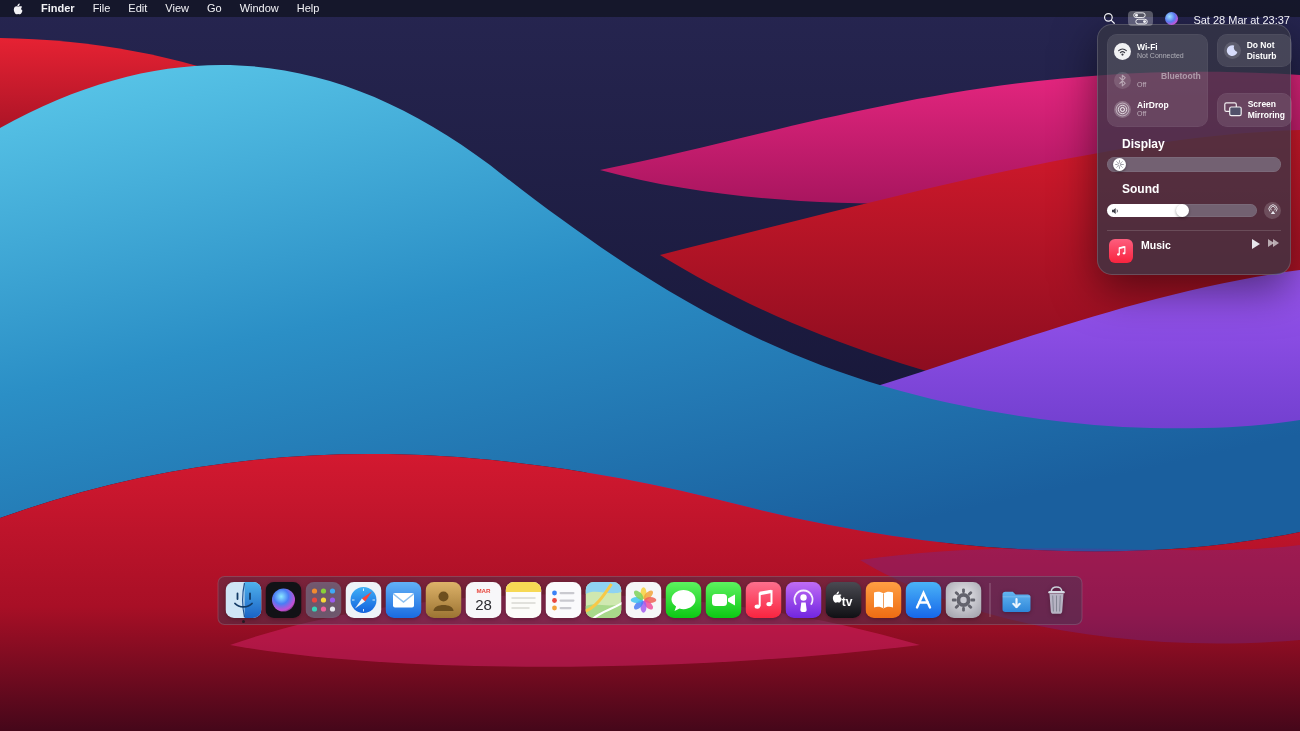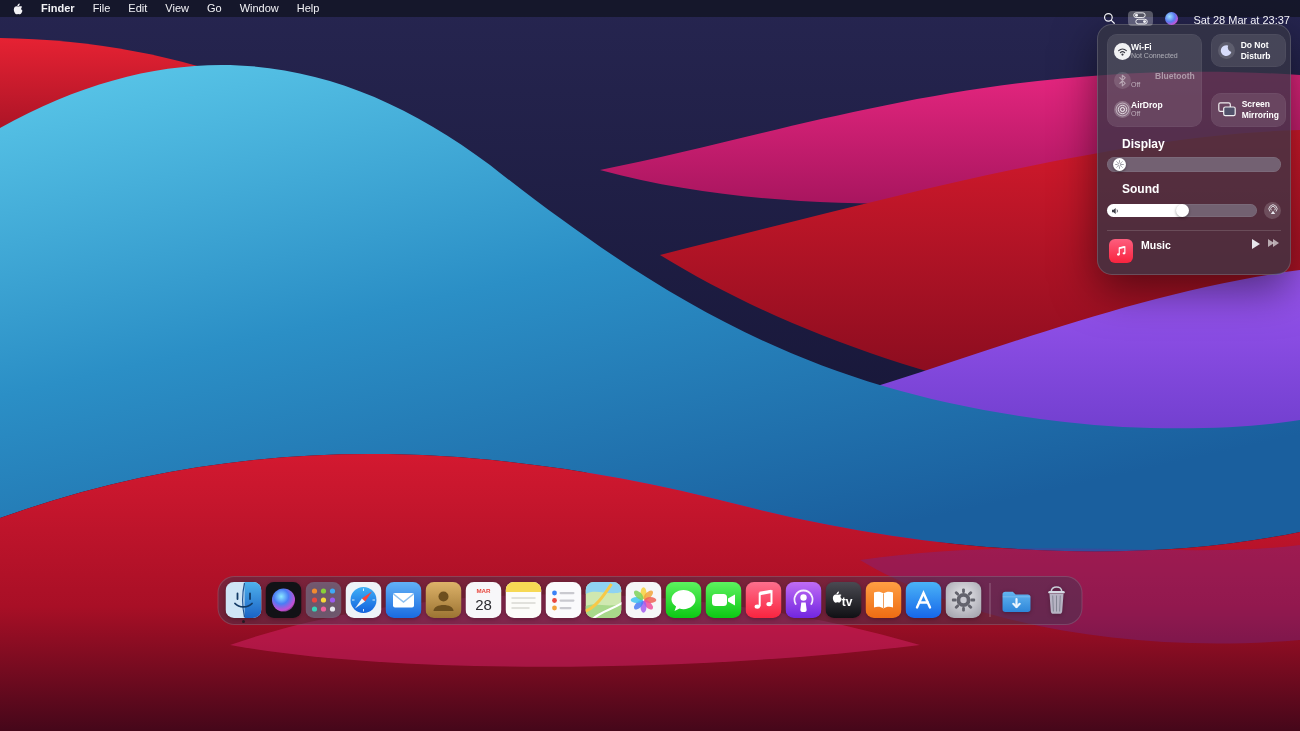--- a/index.html
+++ b/index.html
@@ -27,21 +27,21 @@
   
   .cc-panel { position:absolute; top:24px; right:9px; width:194px; z-index:5;
     border-radius:15px; background:rgba(52,52,68,0.78);
     border:0.5px solid rgba(255,255,255,0.16);
     box-shadow:0 14px 44px rgba(0,0,0,0.5); padding:9px; color:#fff; }
   .cc-grid { display:grid; grid-template-columns:1fr 1fr; gap:9px; }
   .cc-tile { background:rgba(255,255,255,0.10); border-radius:10px;
     box-shadow:inset 0 0 0 0.5px rgba(255,255,255,0.08); }
   .conn-tile { display:flex; flex-direction:column; justify-content:space-between;
     padding:8px 7px; gap:7px; }
-  .conn-row { display:flex; align-items:center; gap:0; }
+  .conn-row { display:flex; align-items:center; gap:6px; }
   .conn-txt { display:flex; flex-direction:column; line-height:1.2; min-width:0; }
   .conn-label { font-size:8.5px; font-weight:bold; }
   .conn-sub { font-size:7px; color:rgba(255,255,255,0.55); }
   .dim .conn-label { color:rgba(255,255,255,0.45);padding-left:24px; }
   .right-col { display:flex; flex-direction:column; gap:26px; }
   .sq-tile { flex:1; display:flex; align-items:center; gap:6px; padding:6px 7px; }
   .sq-tile svg { flex-shrink:0; }
   .sq-label { font-size:8.5px; font-weight:bold; line-height:1.25; }
   .section-label { font-size:12px; font-weight:bold; margin:10px 15px 6px; }
   .slider { position:relative; border-radius:8px; background:rgba(140,140,156,0.55);
@@ -68,21 +68,21 @@
   .play-btn { width:0; height:0; border-left:8px solid #e6e6ec;
     border-top:5px solid transparent; border-bottom:5px solid transparent; }
   .ff-btn { display:flex; }
   .ff-btn i { display:block; width:0; height:0; border-left:6px solid rgba(255,255,255,0.6);
     border-top:4px solid transparent; border-bottom:4px solid transparent; }
   .ff-btn i + i { margin-left:-1px; }
 
   
   .dock { position:absolute; bottom:3px; left:50%; transform:translateX(-50%); z-index:6;
     display:flex; align-items:center; gap:4px; padding:5px 7px 6px;
-    background:rgba(58,58,82,0.45); border-radius:17px;
+    background:rgba(58,58,82,0.45); border-radius:7px;
     border:0.5px solid rgba(255,255,255,0.14); }
   .dock-item { position:relative; width:36px; height:36px; }
   .dock-item > svg { display:block; width:36px; height:36px;
     filter:drop-shadow(0 1px 2px rgba(0,0,0,0.3)); }
   .run-dot { position:absolute; left:50%; bottom:-5px; transform:translateX(-50%);
     width:3px; height:3px; border-radius:50%; background:rgba(25,25,30,0.85); }
   .dock-sep { width:1px; height:34px; background:rgba(255,255,255,0.28); margin:0 4px; }
 </style>
 </head>
 <body>

